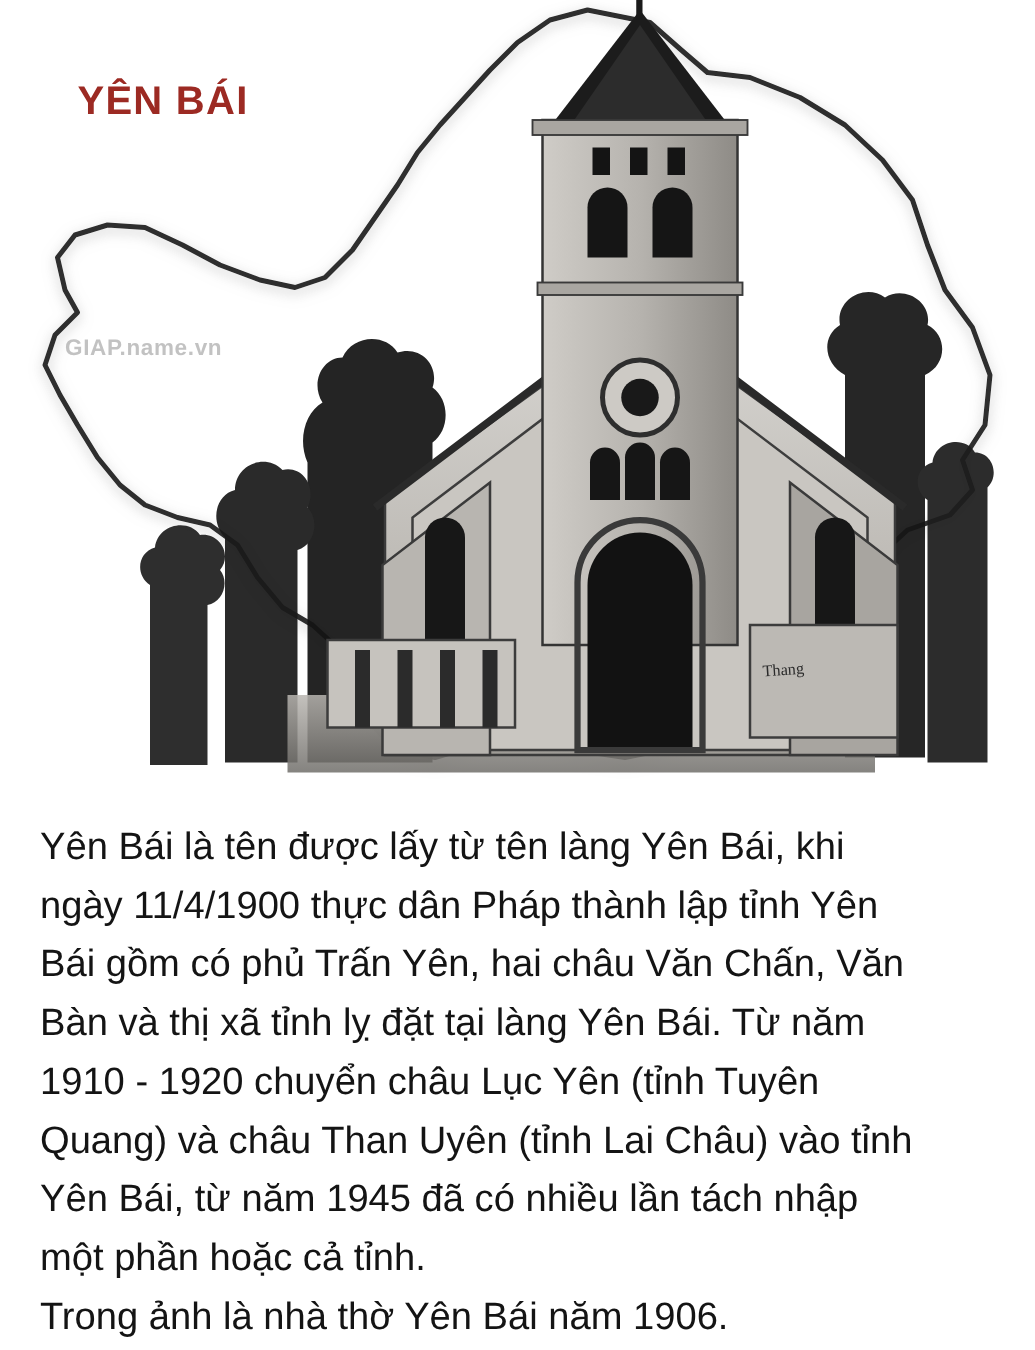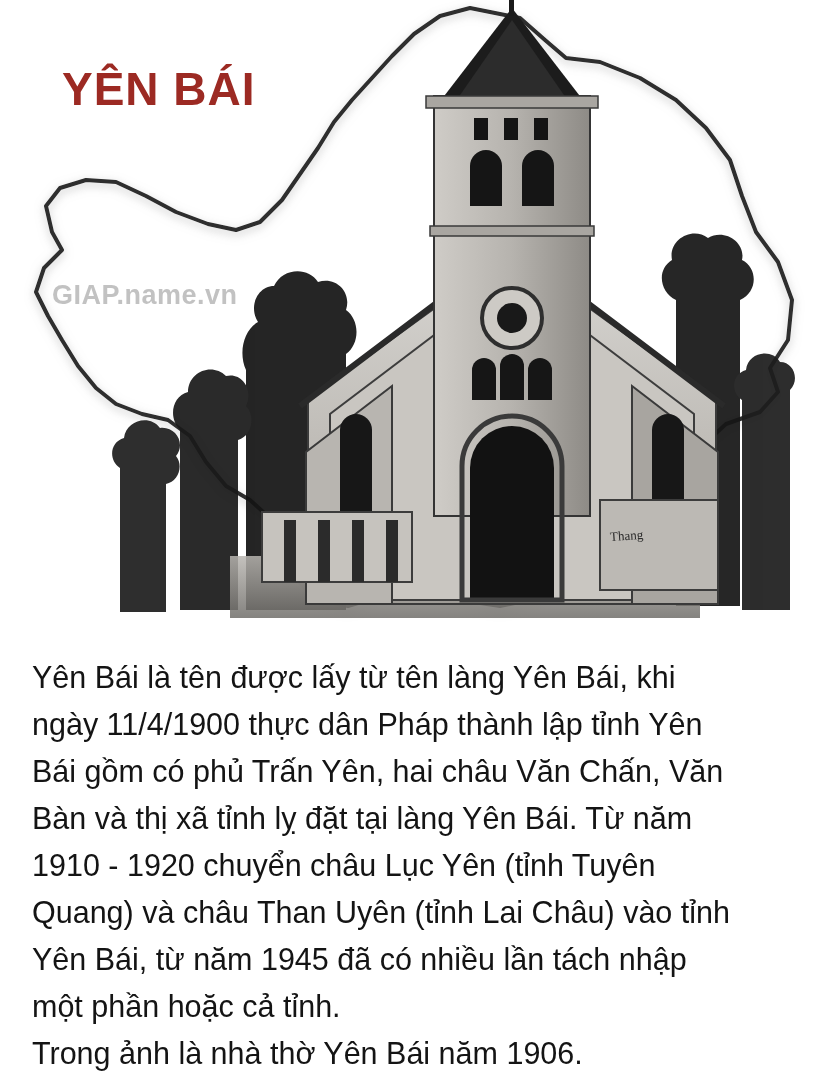--- a/index.html
+++ b/index.html
@@ -29,33 +29,33 @@
     width: 828px;
     height: 640px;
     overflow: hidden;
     background: #ffffff;
   }
 
   .province-title {
     position: absolute;
     left: 62px;
     top: 62px;
-    font-size: 46px;
+    font-size: 32px;
     font-weight: bold;
     letter-spacing: 1px;
     color: #9c2a23;
     z-index: 6;
     font-family: "Liberation Sans", sans-serif;
   }
 
   .watermark {
     position: absolute;
     left: 52px;
-    top: 280px;
-    font-size: 27px;
+    top: 268px;
+    font-size: 18px;
     font-weight: bold;
     color: rgba(120,120,120,0.45);
     z-index: 6;
     letter-spacing: 0.5px;
   }
 
   .map-svg, .photo-svg {
     position: absolute;
     left: 0;
     top: 0;

